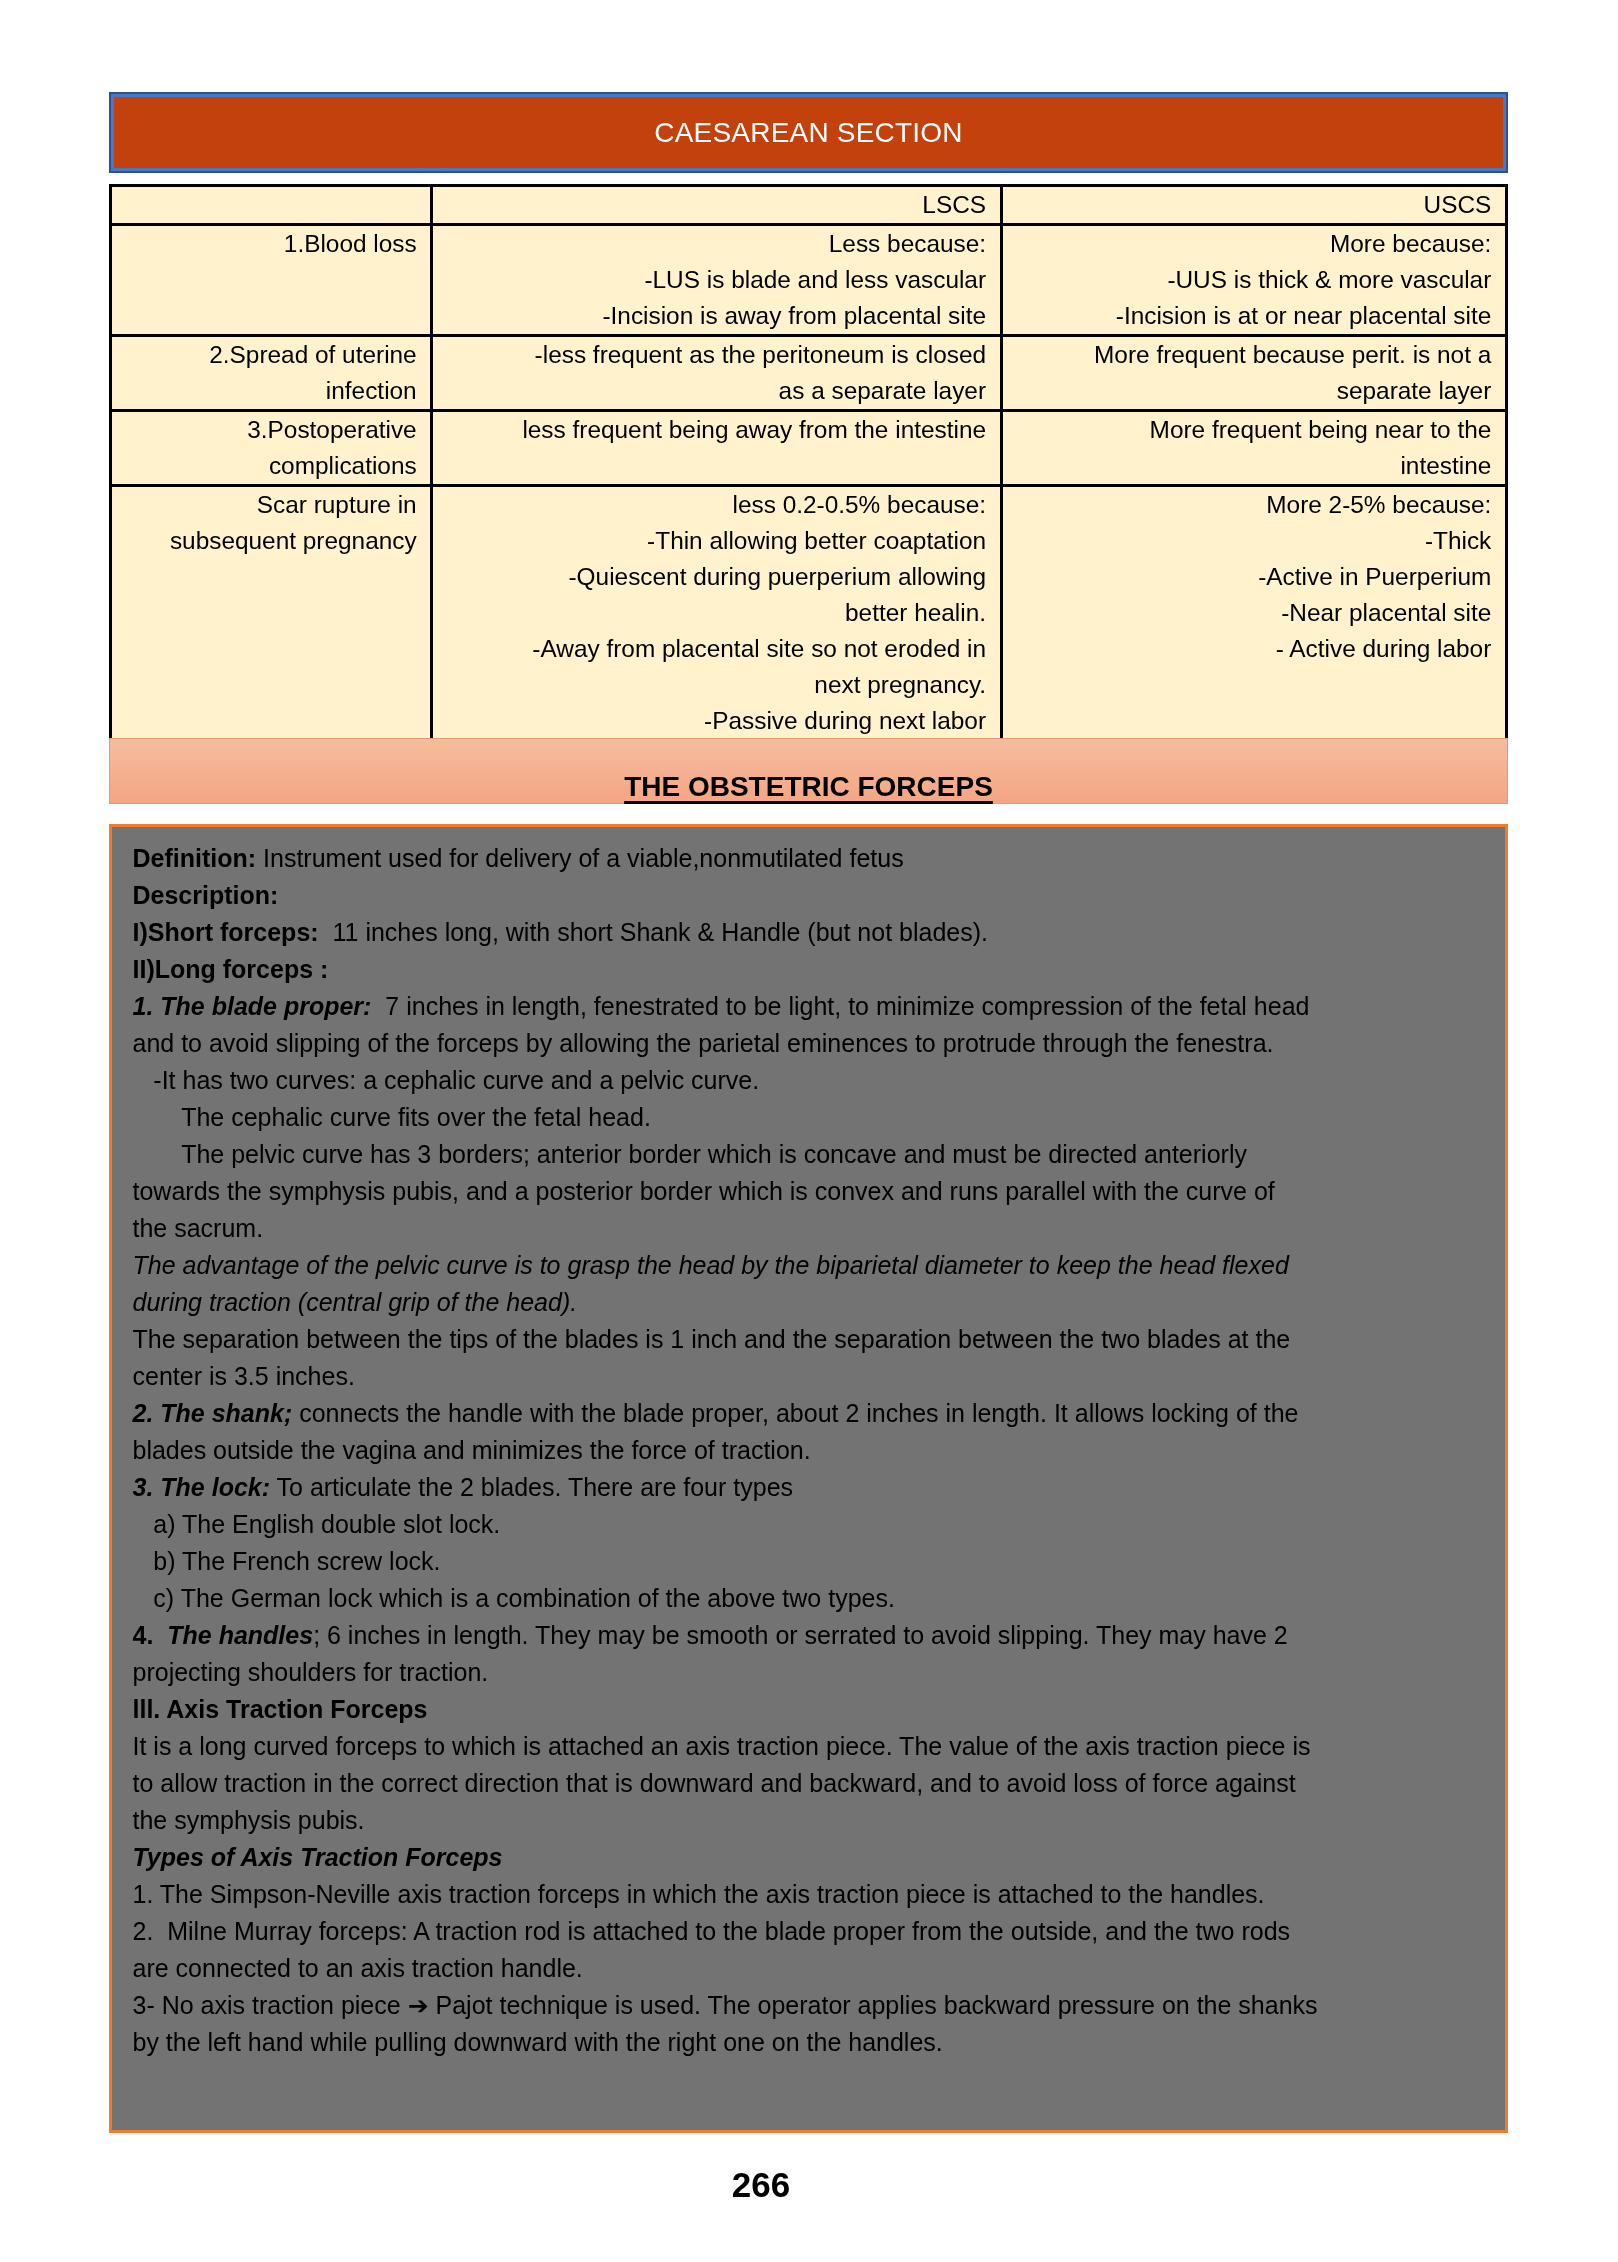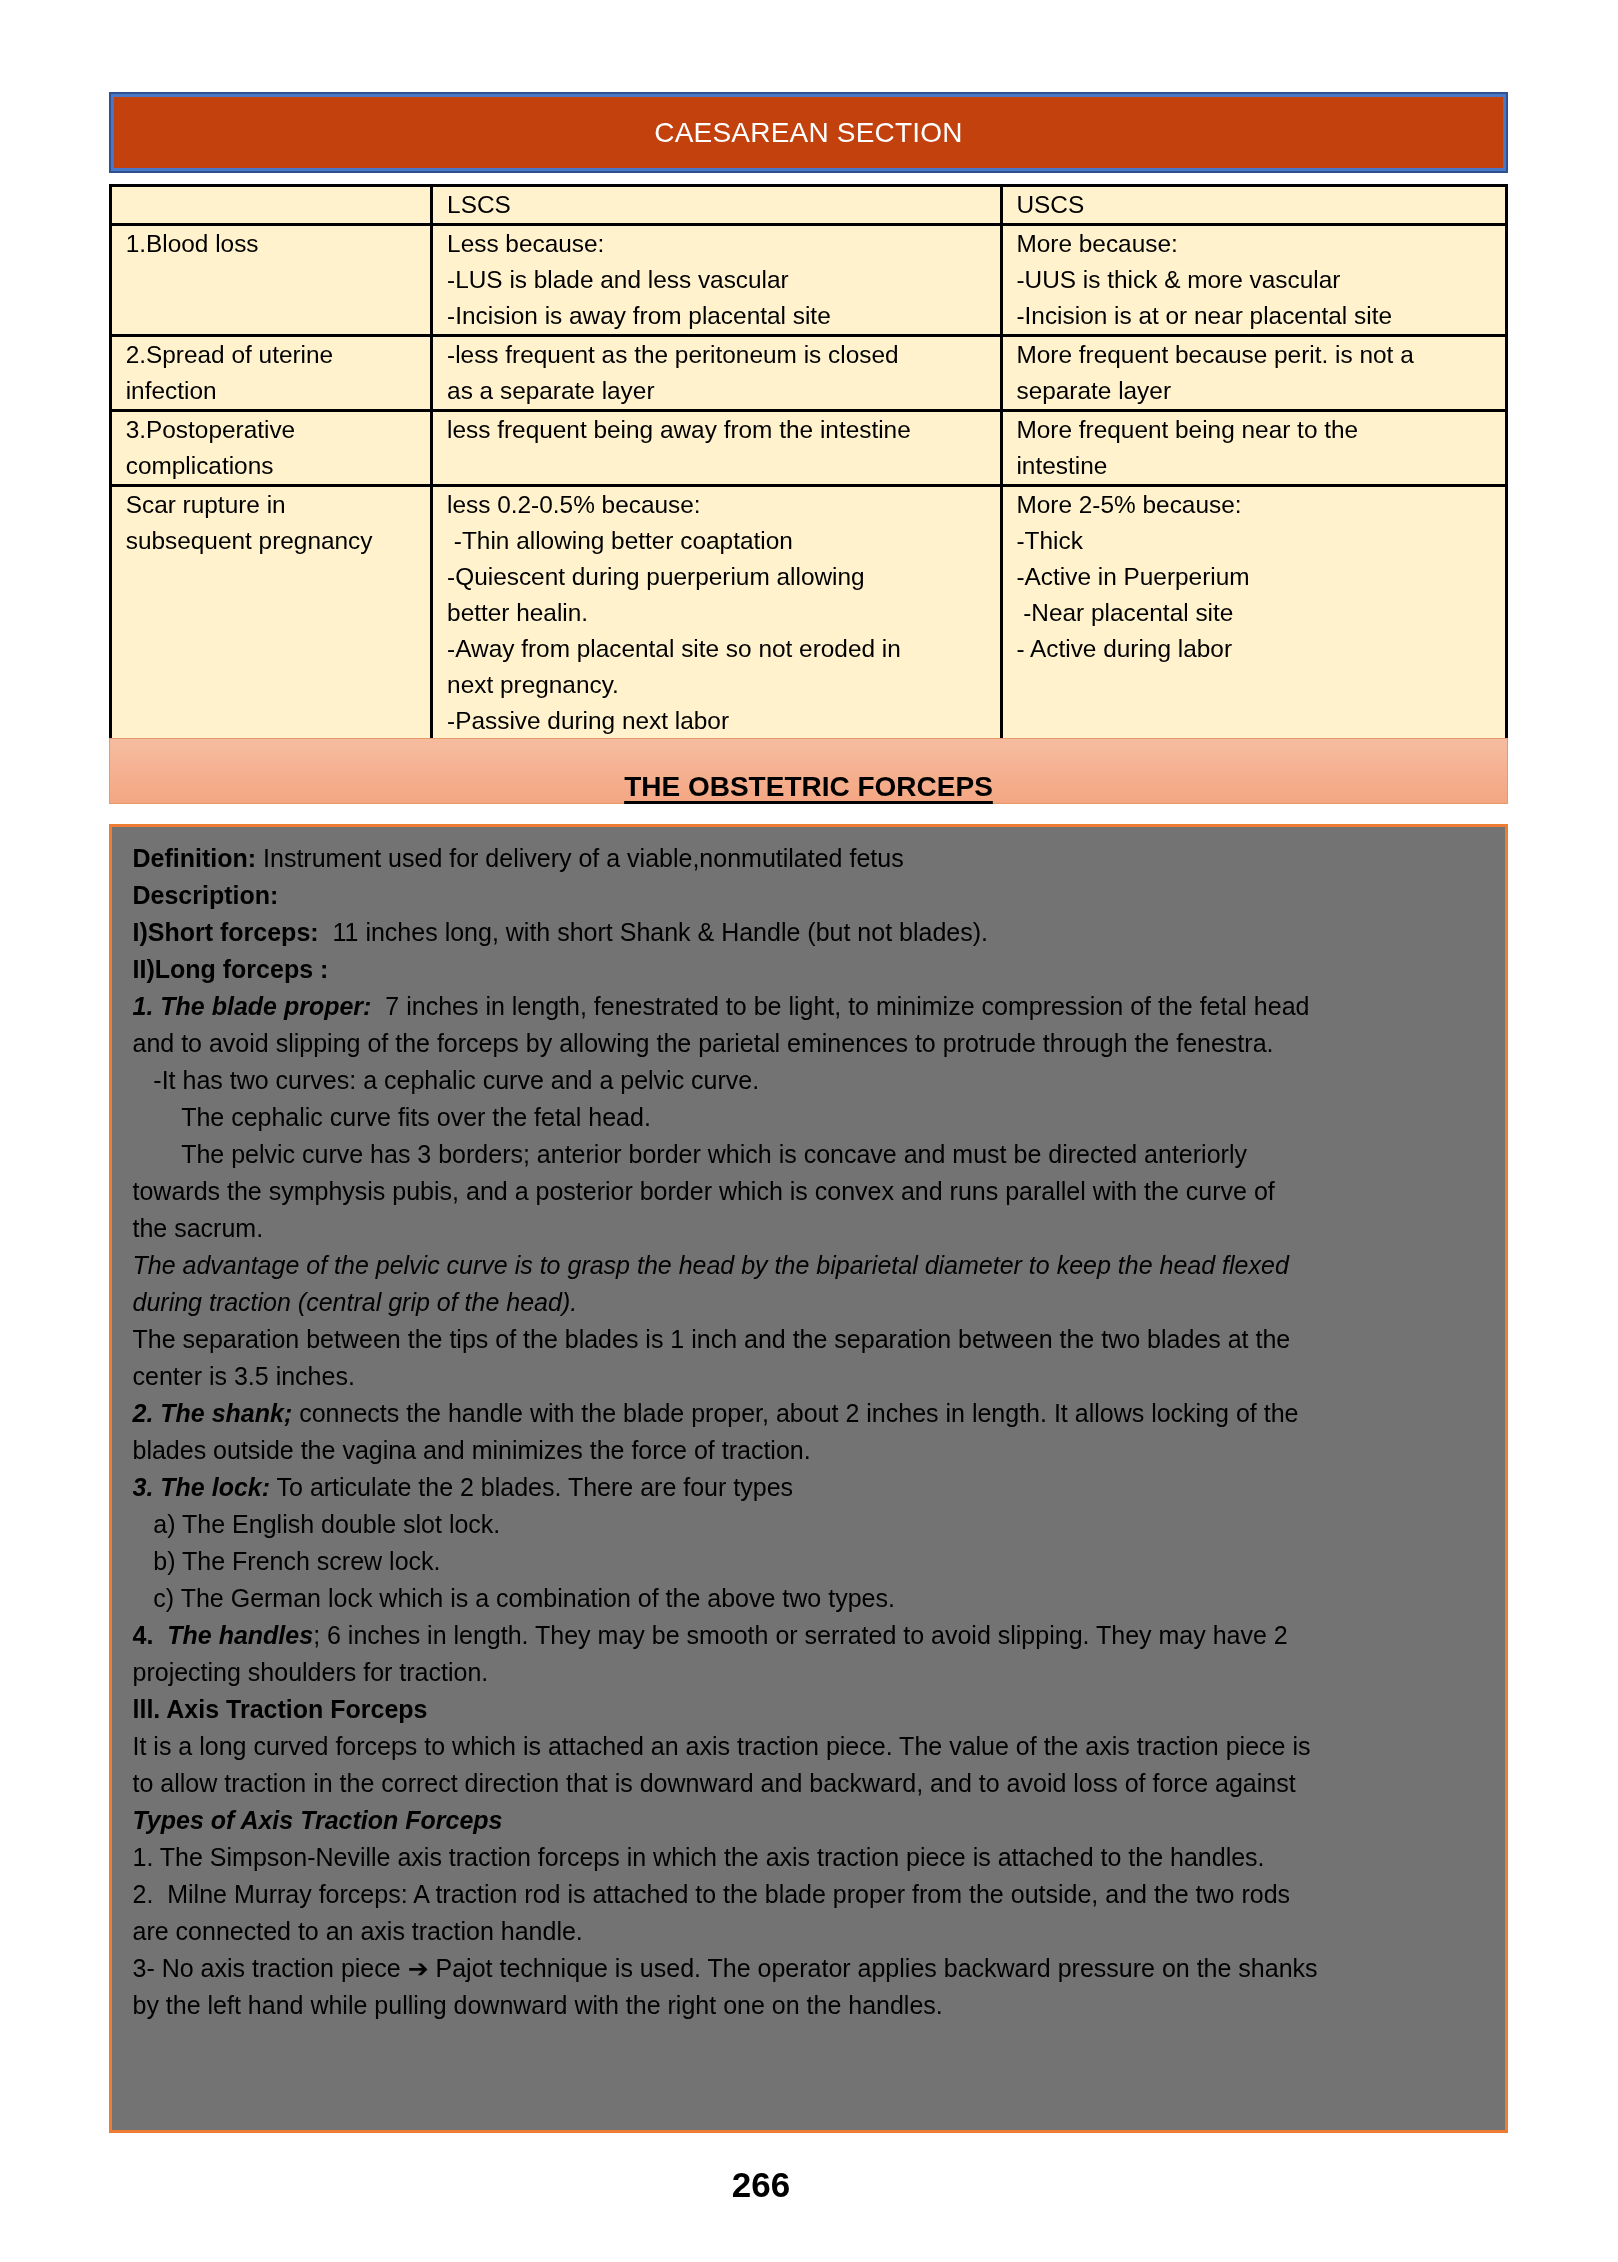--- a/index.html
+++ b/index.html
@@ -6,21 +6,21 @@
   body { width:1619px; height:2263px; position:relative; overflow:hidden;
          font-family:"Liberation Sans", "DejaVu Sans", sans-serif; color:#000; }
 
   .banner-blue { position:absolute; left:109px; top:92px; width:1399px; height:81px;
     background:#c2410c; border:2.9px solid #2f528f; box-sizing:border-box;
     box-shadow: inset 0 0 0 2.9px #4a78c8;
     display:flex; align-items:center; justify-content:center; }
   .banner-blue span { color:#ffffff; font-size:28px; letter-spacing:0.2px; }
 
   table.cmp { position:absolute; left:109px; top:184px; width:1399px;
-    border-collapse:collapse; background:#fff2cc; font-size:24.4px; }
+    border-collapse:collapse; background:#fff2cc; font-size:24.4px;text-align:right; }
   table.cmp td { border:3.9px solid #000; vertical-align:top; padding:0 13.7px 0 13.7px;
     line-height:36px; }
   table.cmp td.c0 { width:291px; }
   table.cmp td.c1 { width:539px; }
   .cell-line { display:block; white-space:pre; }
 
   .banner-orange { position:absolute; left:109px; top:738px; width:1399px; height:66px;
     box-sizing:border-box; border:1px solid #e59a6a;
     background:linear-gradient(#f6bca0, #f4a682);
     display:flex; align-items:flex-end; justify-content:center; }
@@ -150,20 +150,21 @@
     <span class="line"><span>blades outside the vagina and minimizes the force of traction.</span></span>
     <span class="line"><span class="bi">3. The lock:</span><span> To articulate the 2 blades. There are four types</span></span>
     <span class="line"><span>   a) The English double slot lock.</span></span>
     <span class="line"><span>   b) The French screw lock.</span></span>
     <span class="line"><span>   c) The German lock which is a combination of the above two types.</span></span>
     <span class="line"><span class="b">4.  </span><span class="bi">The handles</span><span>; 6 inches in length. They may be smooth or serrated to avoid slipping. They may have 2</span></span>
     <span class="line"><span>projecting shoulders for traction.</span></span>
     <span class="line"><span class="b">lll. Axis Traction Forceps</span></span>
     <span class="line"><span>It is a long curved forceps to which is attached an axis traction piece. The value of the axis traction piece is</span></span>
     <span class="line"><span>to allow traction in the correct direction that is downward and backward, and to avoid loss of force against</span></span>
+    <span class="line"><span>the symphysis pubis.</span></span>
     <span class="line"><span class="bi">Types of Axis Traction Forceps</span></span>
     <span class="line"><span>1. The Simpson-Neville axis traction forceps in which the axis traction piece is attached to the handles.</span></span>
     <span class="line"><span>2.  Milne Murray forceps: A traction rod is attached to the blade proper from the outside, and the two rods</span></span>
     <span class="line"><span>are connected to an axis traction handle.</span></span>
     <span class="line"><span>3- No axis traction piece </span><span class="arrow">➔</span><span> Pajot technique is used. The operator applies backward pressure on the shanks</span></span>
     <span class="line"><span>by the left hand while pulling downward with the right one on the handles.</span></span>
   </div>
 
 <div class="page-number">266</div>
 

